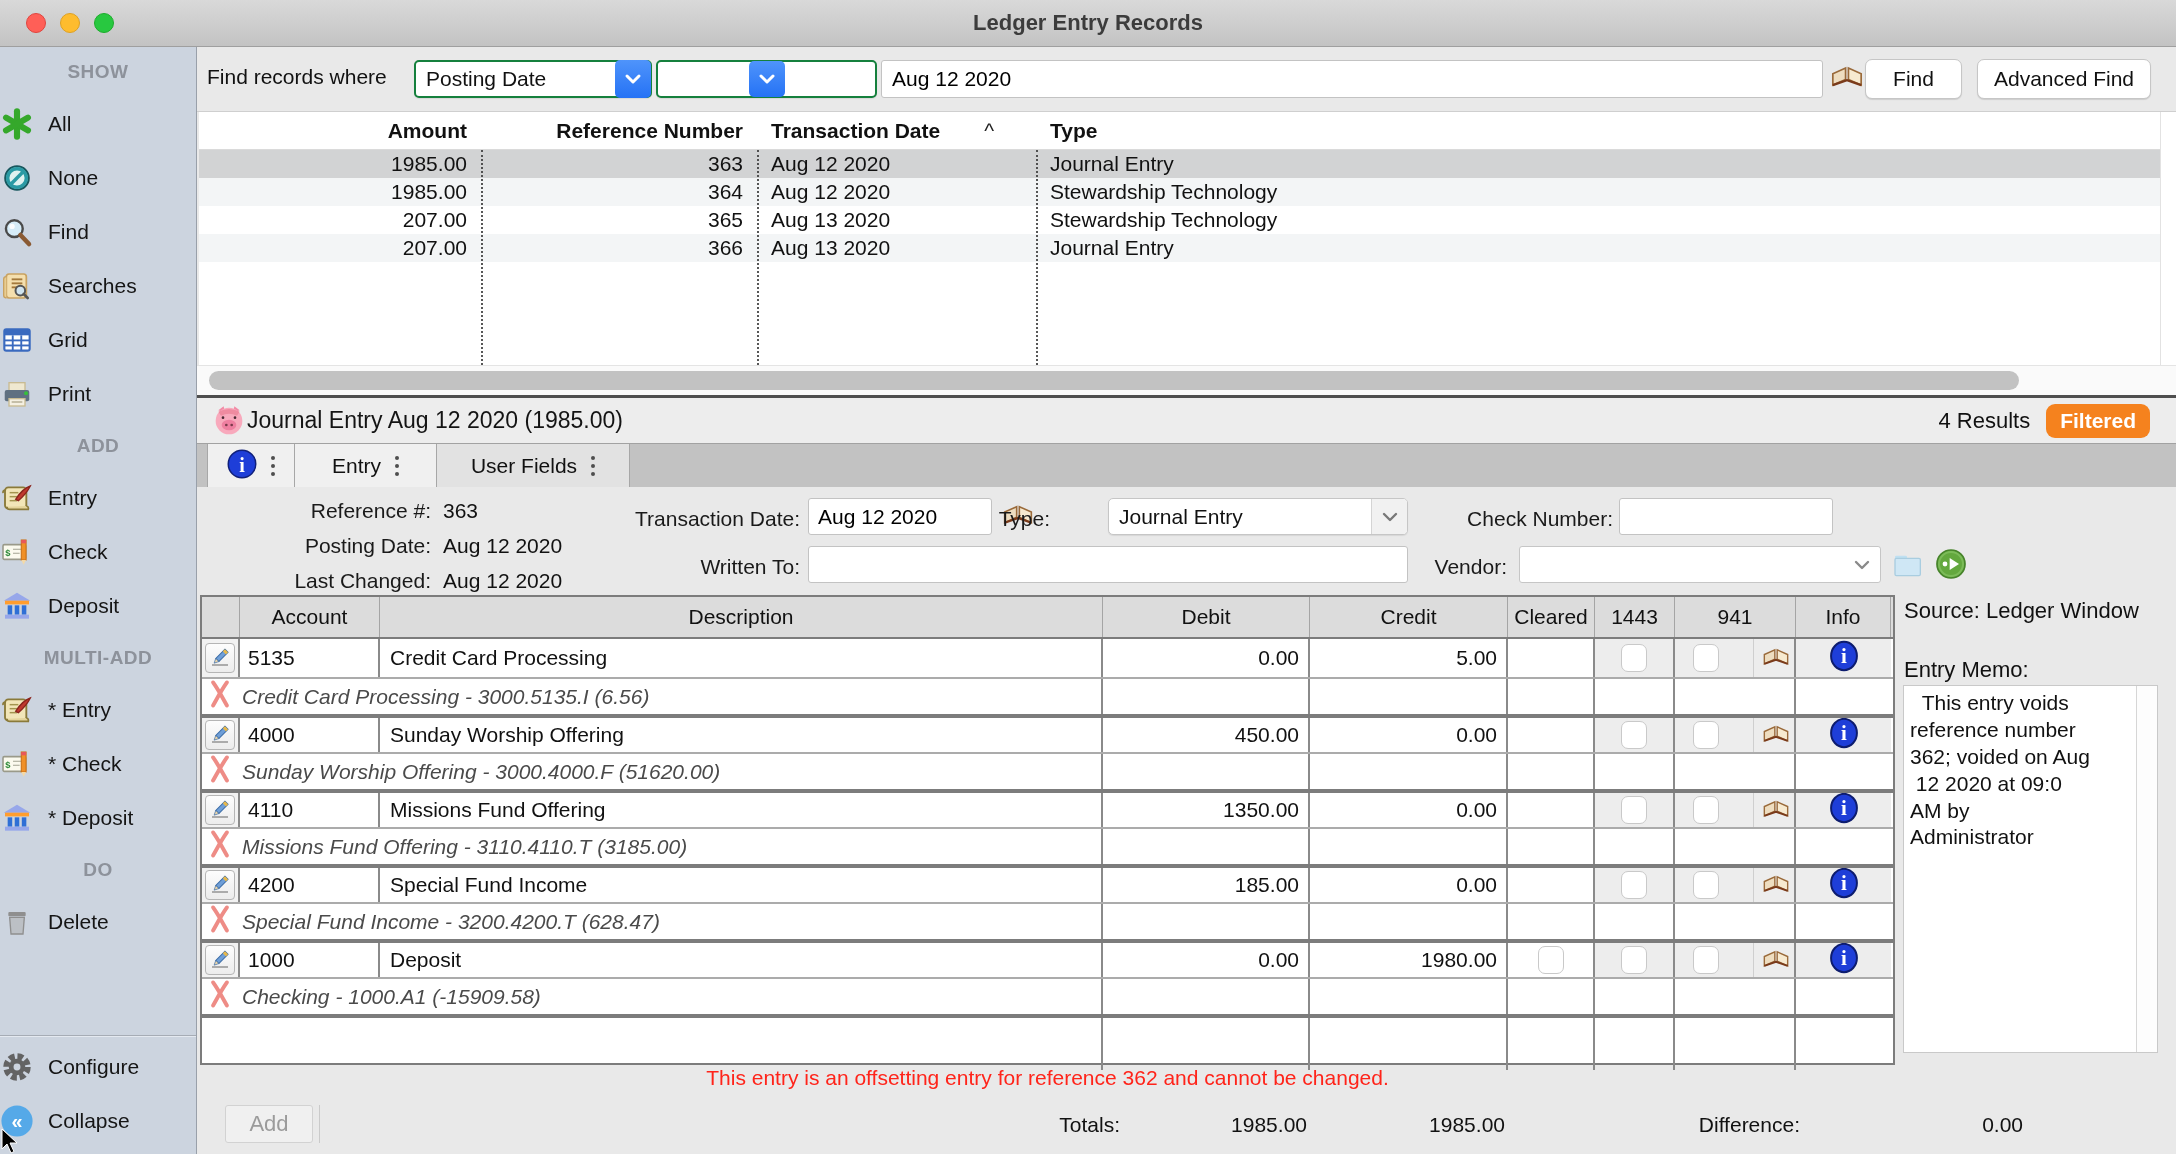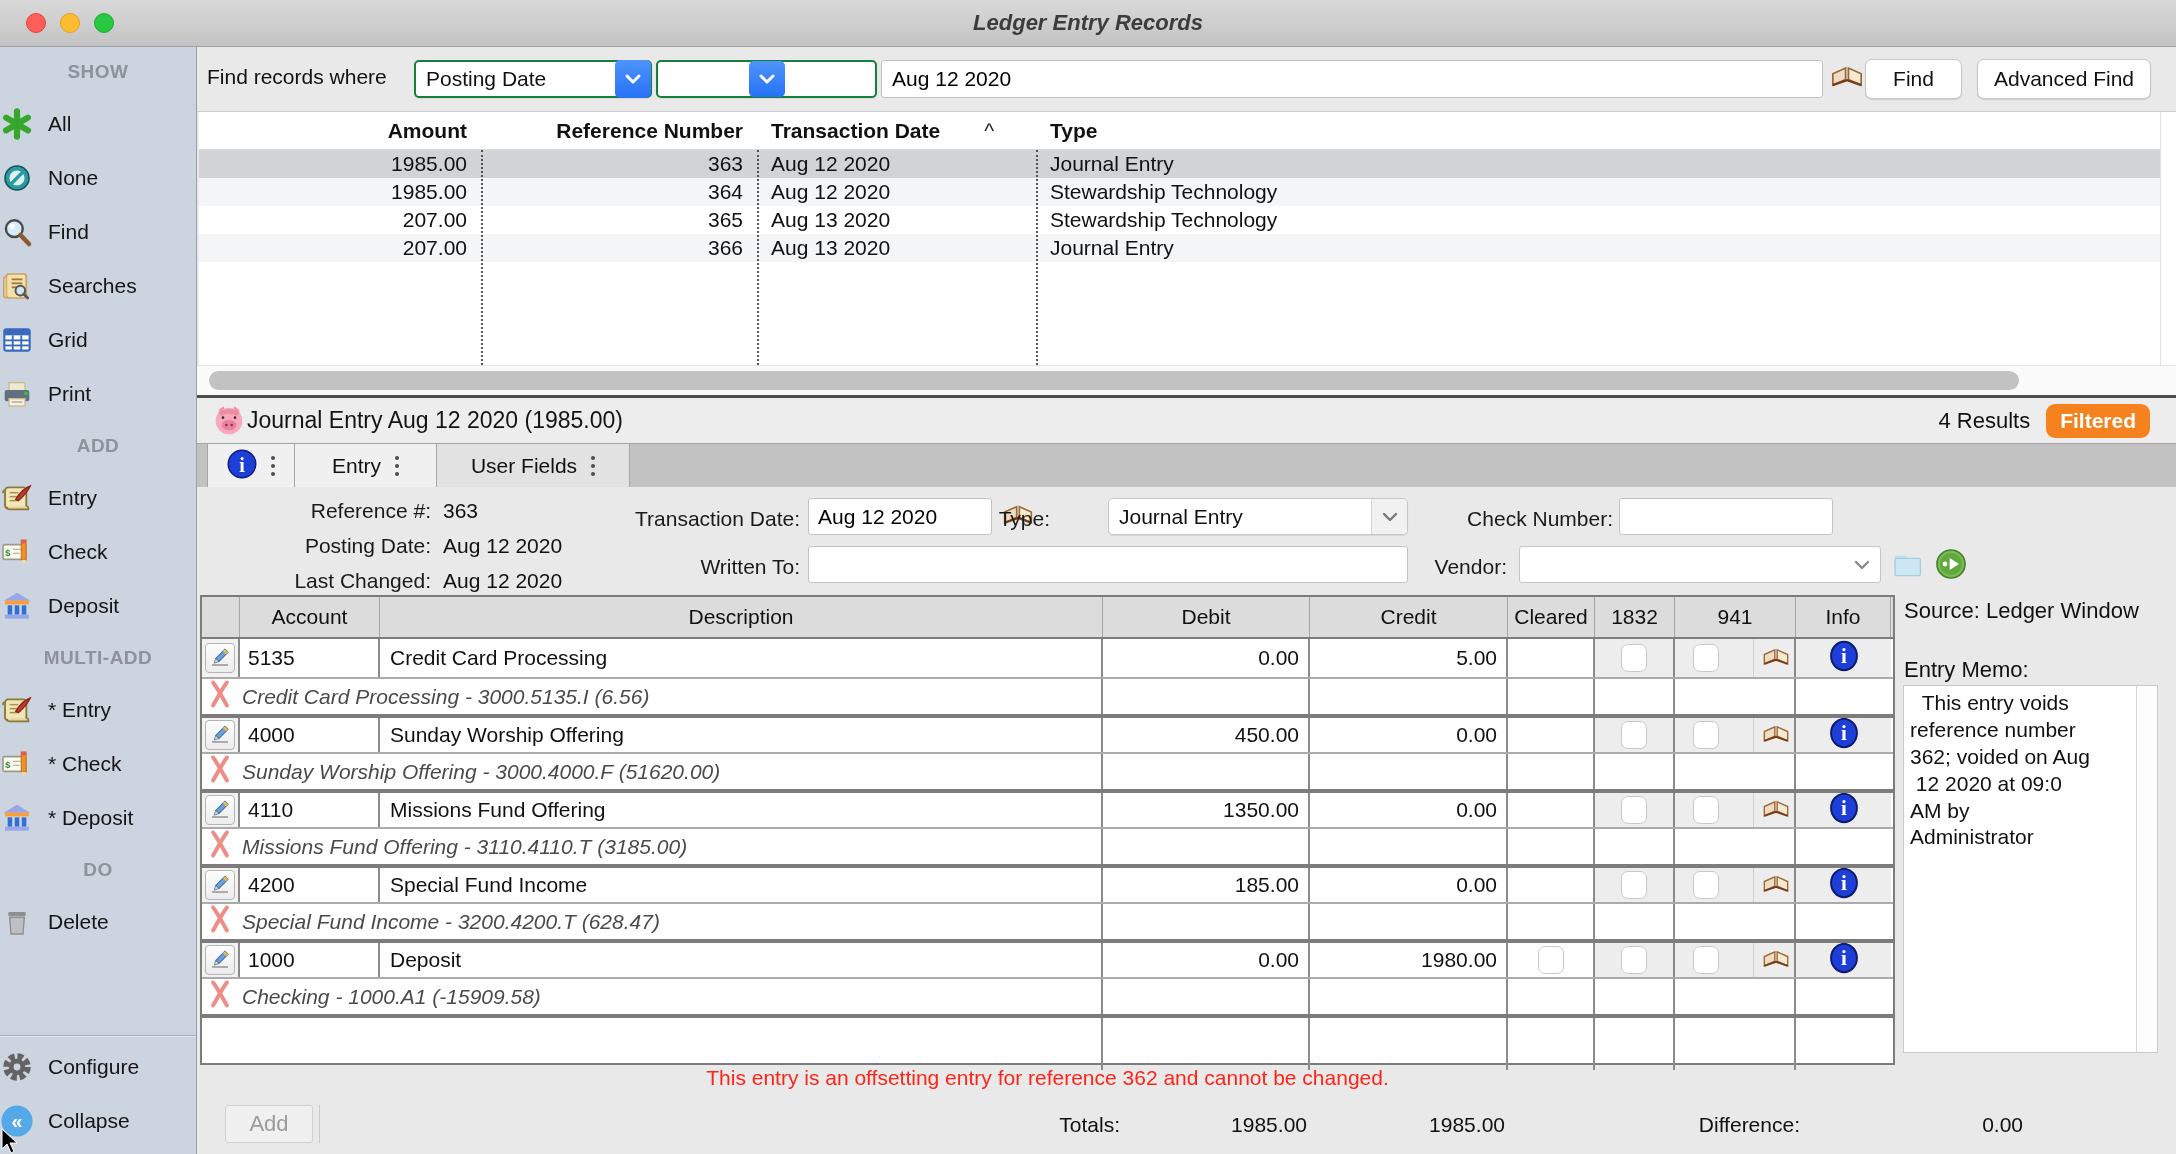--- a/index.html
+++ b/index.html
@@ -8,21 +8,21 @@
 
   
   #titlebar { position:absolute; top:0; left:0; width:2176px; height:47px;
     background:linear-gradient(#d9d9d9,#c3c3c3); border-bottom:1px solid #9f9f9f;
     display:flex; align-items:center; }
   .traffic { display:flex; gap:14px; margin-left:26px; }
   .light { width:20px; height:20px; border-radius:50%; }
   .light.red { background:#ff5f57; border:1px solid #e0443e; }
   .light.yellow { background:#febc2e; border:1px solid #dea123; }
   .light.green { background:#28c840; border:1px solid #1dad2b; }
-  #win-title { position:absolute; left:0; right:0; text-align:center; font-size:22px; font-weight:700; color:#3c3c3c;font-style:italic; }
+  #win-title { position:absolute; left:0; right:0; text-align:center; font-size:22px; font-weight:700; color:#3c3c3c; }
 
   
   #sidebar { position:absolute; top:47px; left:0; width:197px; bottom:0;
     background:#ccd4df; border-right:1px solid #99a0aa; }
   .sb-header { text-align:center; font-weight:700; font-size:19px; color:#8d929b; letter-spacing:.5px; height:50px; line-height:50px; }
   .sb-item { display:flex; align-items:center; height:54px; cursor:default; }
   .sb-item .sb-icon { width:34px; height:34px; display:flex; align-items:center; justify-content:center; }
   .sb-item .sb-label { margin-left:14px; font-size:21px; color:#151515; }
   #sb-footer { position:absolute; bottom:6px; left:0; right:0; }
   #sb-divider { position:absolute; bottom:118px; left:0; right:0; height:1px; background:#a6acb5; box-shadow:0 1px 0 #e4e9f0; }
@@ -545,21 +545,21 @@
   </div>
 
   <div id="grid">
     <div class="g-row" id="grid-header">
       <div></div>
       <div>Account</div>
       <div>Description</div>
       <div>Debit</div>
       <div>Credit</div>
       <div>Cleared</div>
-      <div>1832</div>
+      <div>1443</div>
       <div>941</div>
       <div>Info</div>
     </div>
     <div id="grid-body">
         <div class="g-group">
           <div class="g-row entry">
             <div class="cell-icon">
               <span class="editbtn">
                 <svg width="24" height="24" viewBox="0 0 24 24">
                   <line x1="4" y1="19" x2="20" y2="19" stroke="#9a9a9a" stroke-width="1.6"></line>

